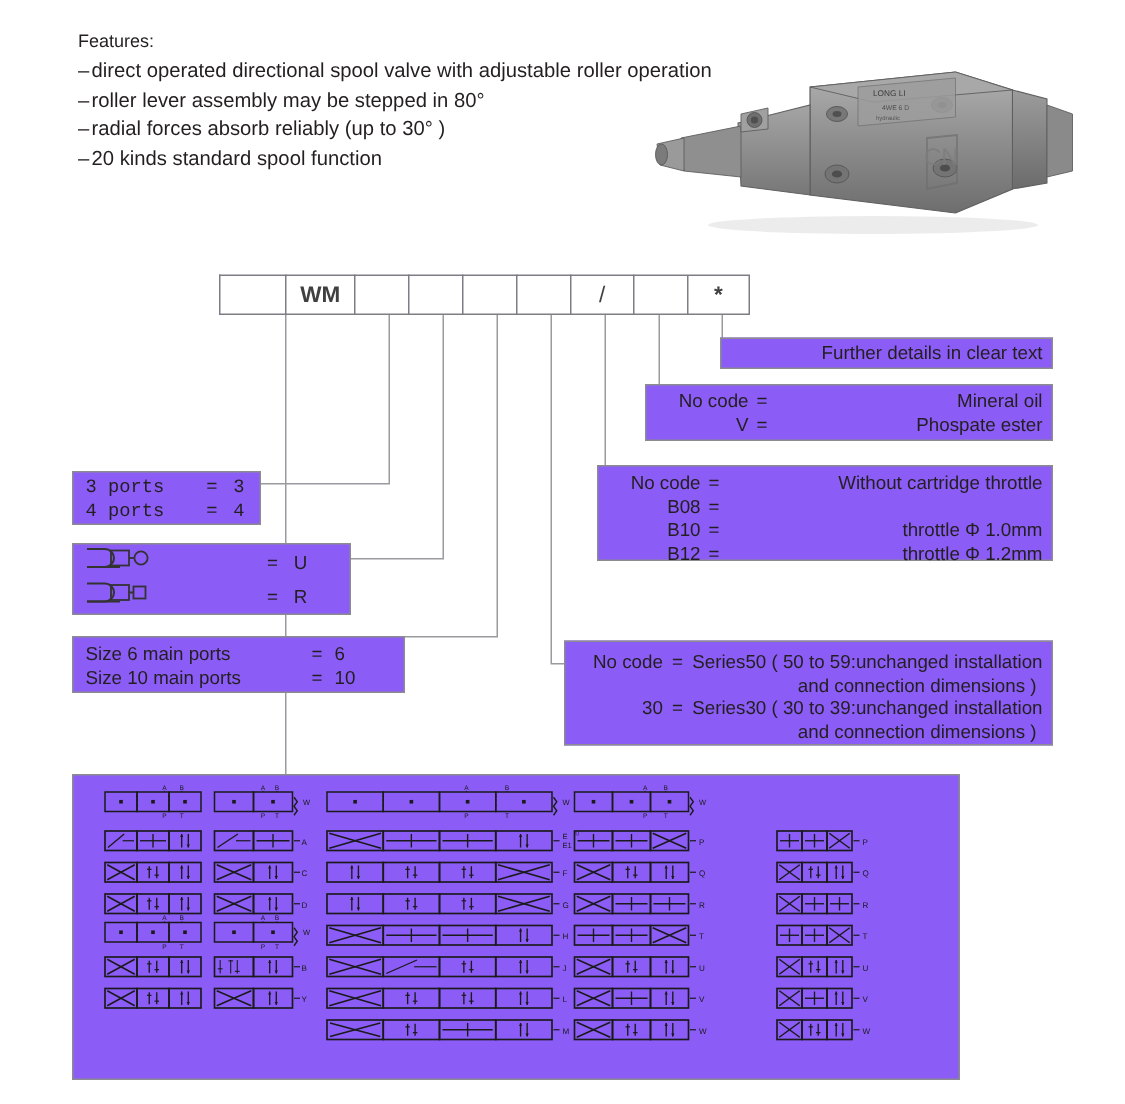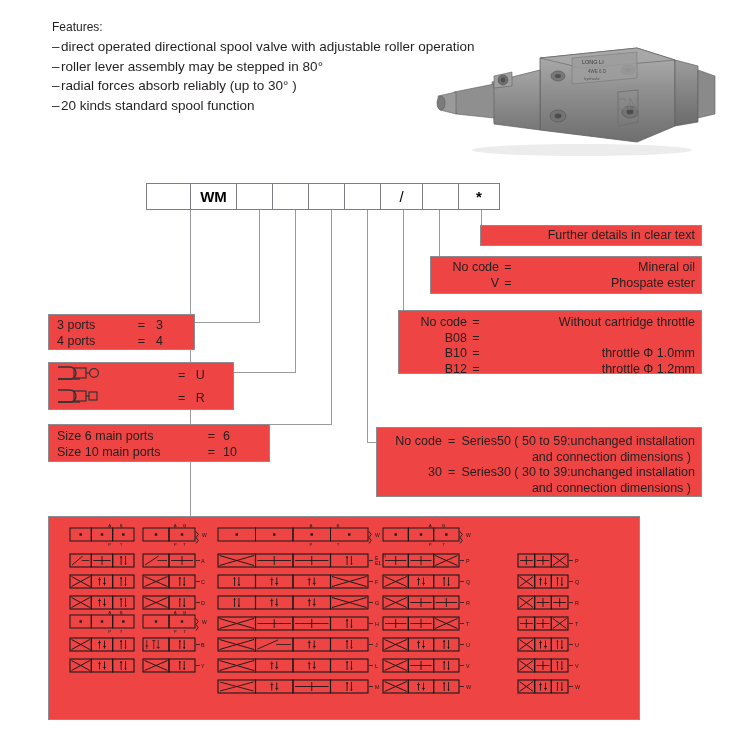--- a/index.html
+++ b/index.html
@@ -17,32 +17,32 @@
   .features .li .dash{display:inline-block;width:9px;}
 
   
   .photo{position:absolute;left:432px;top:30px;width:290px;height:135px;}
   .photo svg{display:block;}
 
   
   .codebar{position:absolute;left:146px;top:183px;height:27px;display:flex;}
   .cell{border:1px solid #7d7d85;border-right:none;height:27px;
         display:flex;align-items:center;justify-content:center;
-        font-size:15px;font-weight:bold;color:#000000;box-sizing:border-box;background:#fff;}
+        font-size:15px;font-weight:bold;color:#404040;box-sizing:border-box;background:#fff;}
   .cell:last-child{border-right:1px solid #7d7d85;}
   .cell.slash{font-weight:normal;font-size:15px;}
   .cell.star{font-size:15px;font-weight:bold;}
 
   
   .ln{position:absolute;background:#9a9a9f;}
   .lnv{width:1px;}
   .lnh{height:1px;}
 
   
-  .box{position:absolute;border:1px solid #8b8b90;background:#ef4444;box-sizing:border-box;}
+  .box{position:absolute;border:1px solid #8b8b90;background:#8b5cf6;box-sizing:border-box;}
   .box .row{display:flex;align-items:baseline;font-size:12.5px;line-height:15.5px;white-space:nowrap;}
   .lbl{text-align:right;}
   .eq{width:18px;text-align:center;}
   .val{text-align:right;}
 
   
   #further-details-box{left:480px;top:225px;width:222px;height:21px;}
   #further-details-box .t{font-size:12.5px;text-align:right;padding:2px 6px 0 0;white-space:nowrap;}
 
   
@@ -57,21 +57,21 @@
 
   
   #series-box{left:376px;top:427px;width:326px;height:70px;padding:6px 6px 0 10px;}
   #series-box .srow{font-size:12.5px;line-height:15.5px;white-space:nowrap;display:flex;}
   #series-box .sl{width:56px;text-align:right;}
   #series-box .se{width:20px;text-align:center;}
   #series-box .sv{flex:1;text-align:left;}
   #series-box .cont{text-align:right;padding-right:4px;}
 
   
-  #ports-box{left:48px;top:314px;width:147px;height:36px;padding:3px 0 0 8px;}
+  #ports-box{left:48px;top:314px;width:126px;height:36px;padding:3px 0 0 8px;font-family:Liberation Mono, monospace;}
   #ports-box .lbl{width:62px;text-align:left;}
   #ports-box .eq{width:26px;text-align:right;}
   #ports-box .val{width:18px;text-align:right;}
 
   
   #roller-box{left:48px;top:362px;width:186px;height:48px;}
   #roller-box .rrow{display:flex;align-items:center;height:23px;}
   #roller-box .sym{width:66px;padding-left:5px;}
   #roller-box .rr{flex:1;text-align:left;padding-left:58px;font-size:12.5px;}
 

